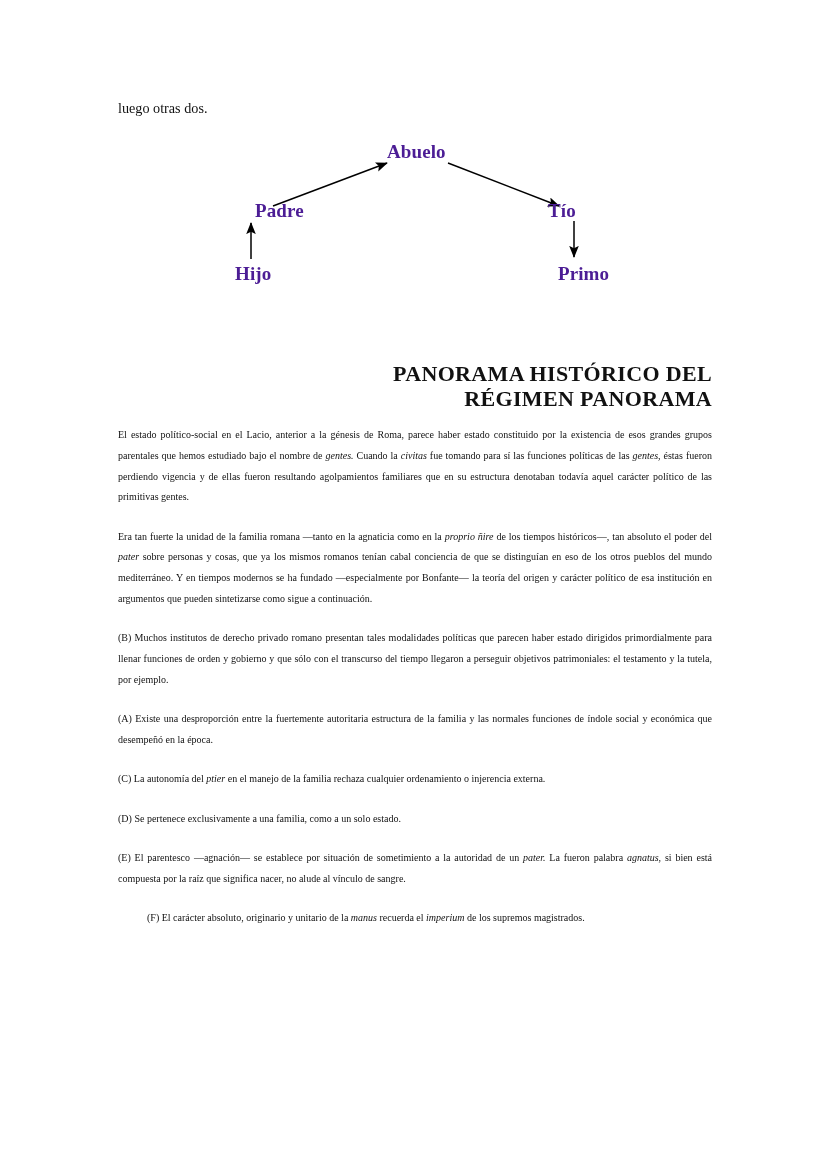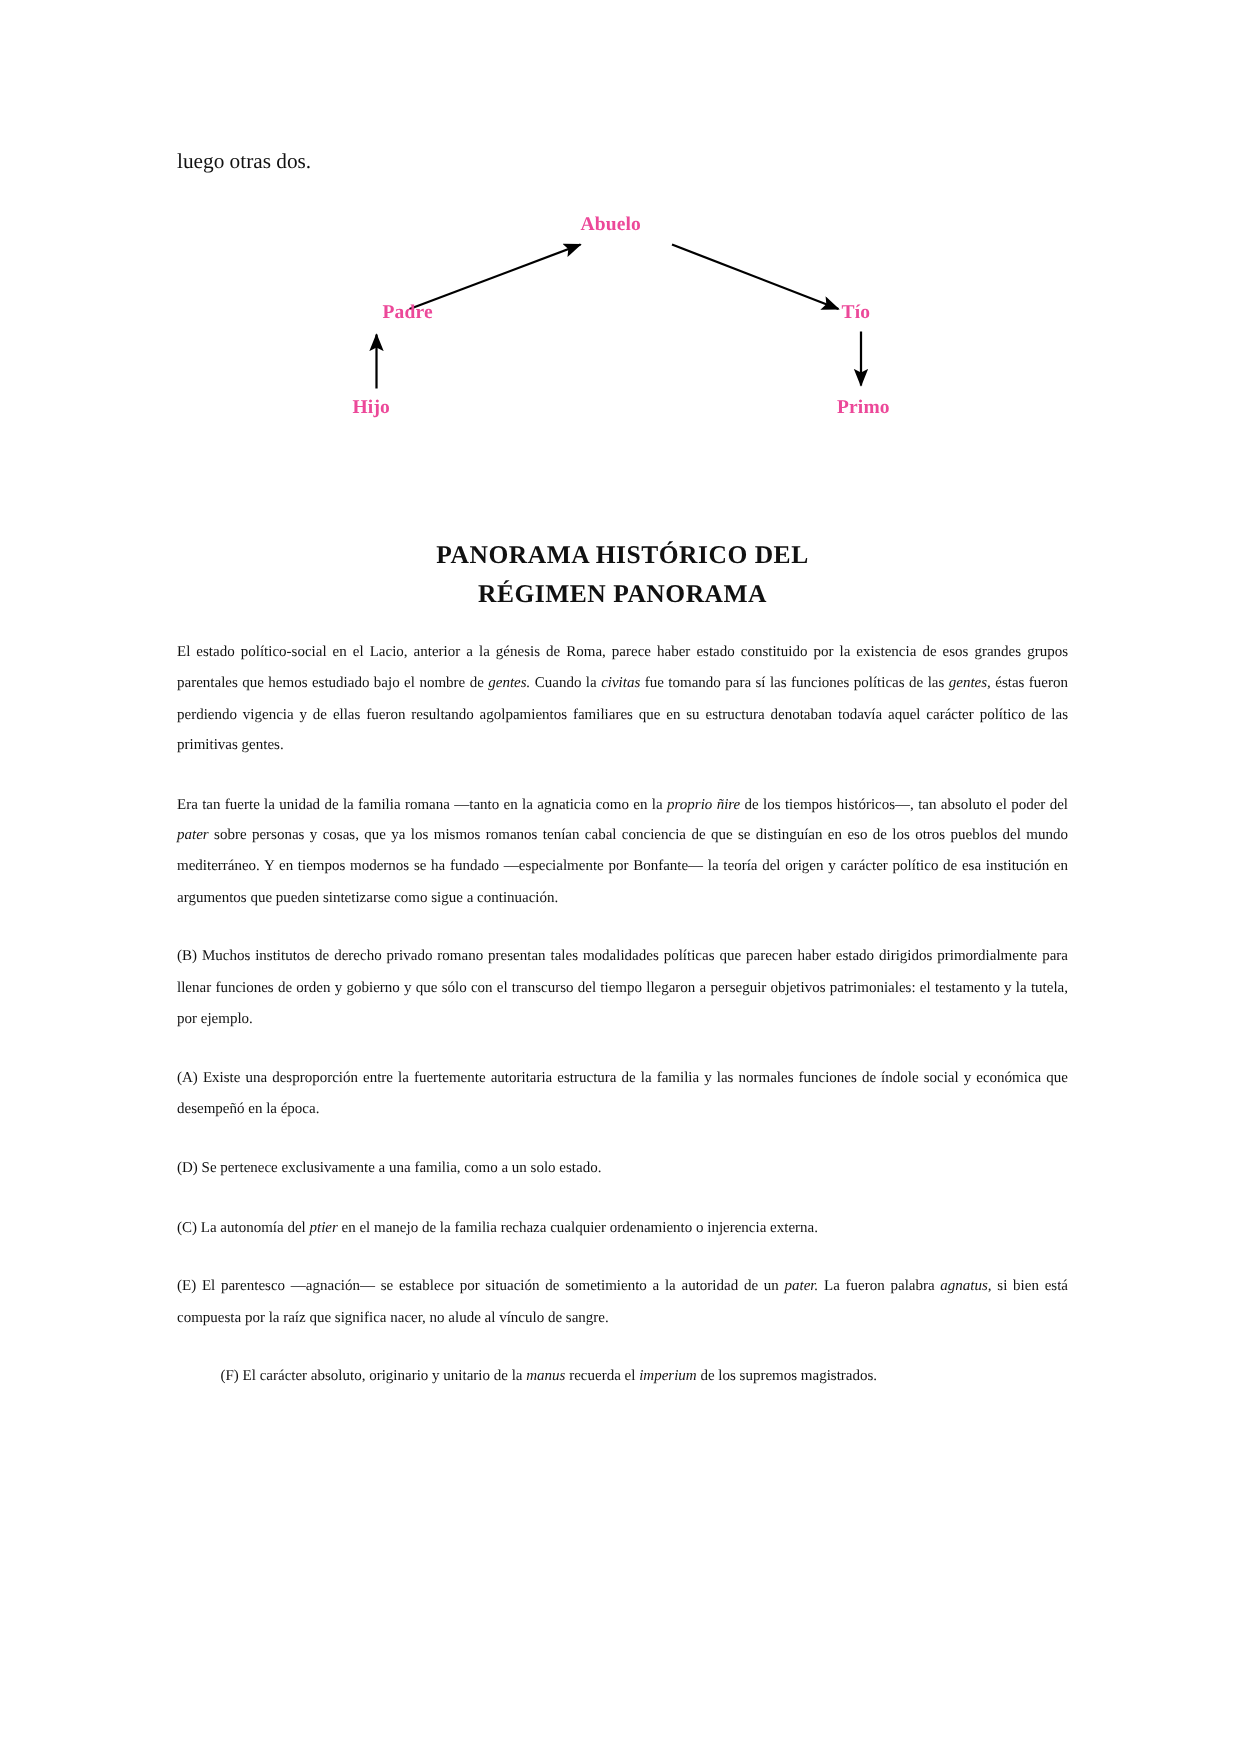--- a/index.html
+++ b/index.html
@@ -47,40 +47,40 @@
   .diagram svg {
     position: absolute;
     left: 0;
     top: 0;
     width: 594px;
     height: 160px;
     overflow: visible;
   }
   .node {
     position: absolute;
-    font-size: 13px;
+    font-size: 19px;
     font-weight: bold;
     letter-spacing: 0.1px;
     white-space: nowrap;
-    color: #ec4899;
+    color: #4c1d95;
   }
   .node-abuelo { left: 269px; top: 9px; }
   .node-padre  { left: 108px; top: 68px; margin-left: 29px; }
-  .node-tio    { left: 443px; top: 68px; }
+  .node-tio    { left: 430px; top: 68px; }
   .node-hijo   { left: 117px; top: 131px; }
   .node-primo  { left: 440px; top: 131px; }
 
   
   .heading {
     position: absolute;
     left: 118px;
     top: 346px;
     width: 594px;
-    text-align: center;
-    font-size: 17px;
+    text-align: right;
+    font-size: 22px;
     line-height: 25.5px;
     letter-spacing: 0.35px;
     color: #111;
   }
   .heading .ln { display: block; }
 
   
   .body-wrap {
     position: absolute;
     left: 118px;
@@ -138,22 +138,22 @@
   <div class="body-wrap">
 
     <p class="para"><span>El estado político-social en el Lacio, anterior a la génesis de Roma, parece haber estado constituido por la existencia de esos grandes grupos parentales que hemos estudiado bajo el nombre de </span><span class="it">gentes.</span><span> Cuando la </span><span class="it">civitas</span><span> fue tomando para sí las funciones políticas de las </span><span class="it">gentes,</span><span> éstas fueron perdiendo vigencia y de ellas fueron resultando agolpamientos familiares que en su estructura denotaban todavía aquel carácter político de las primitivas gentes.</span></p>
 
     <p class="para"><span>Era tan fuerte la unidad de la familia romana —tanto en la agnaticia como en la </span><span class="it">proprio ñire</span><span> de los tiempos históricos—, tan absoluto el poder del </span><span class="it">pater</span><span> sobre personas y cosas, que ya los mismos romanos tenían cabal conciencia de que se distinguían en eso de los otros pueblos del mundo mediterráneo. Y en tiempos modernos se ha fundado —especialmente por Bonfante— la teoría del origen y carácter político de esa institución en argumentos que pueden sintetizarse como sigue a continuación.</span></p>
 
     <p class="para"><span>(B)  Muchos institutos de derecho privado romano presentan tales modalidades políticas que parecen haber estado dirigidos primordialmente para llenar funciones de orden y gobierno y que sólo con el transcurso del tiempo llegaron a perseguir objetivos patrimoniales: el testamento y la tutela, por ejemplo.</span></p>
 
     <p class="para"><span>(A) Existe una desproporción entre la fuertemente autoritaria estructura de la familia y las normales funciones de índole social y económica que desempeñó en la época.</span></p>
 
+    <p class="para"><span>(C)  La autonomía del </span><span class="it">ptier</span><span> en el manejo de la familia rechaza cualquier ordenamiento o injerencia externa.</span></p>
+
     <p class="para"><span>(D)  Se pertenece exclusivamente a una familia, como a un solo estado.</span></p>
-
-    <p class="para"><span>(C)  La autonomía del </span><span class="it">ptier</span><span> en el manejo de la familia rechaza cualquier ordenamiento o injerencia externa.</span></p>
 
     <p class="para"><span>(E)   El parentesco —agnación— se establece por situación de sometimiento a la autoridad de un </span><span class="it">pater.</span><span> La fueron palabra </span><span class="it">agnatus,</span><span> si bien está compuesta por la raíz que significa nacer, no alude al vínculo de sangre.</span></p>
 
     <p class="para"><span>(F)  El carácter absoluto, originario y unitario de la </span><span class="it">manus</span><span> recuerda el </span><span class="it">imperium</span><span> de los supremos magistrados.</span></p>
 
   </div>
 </div>
 
 </body></html>

